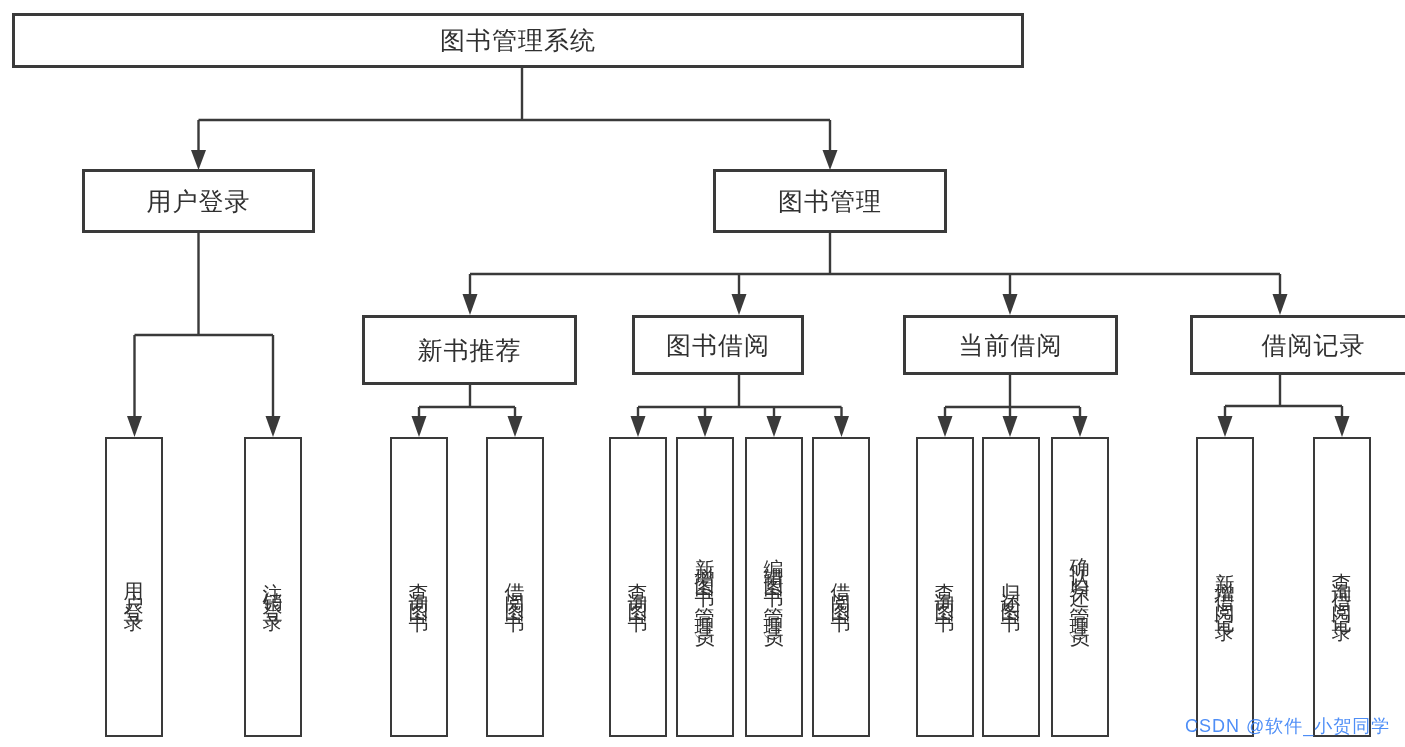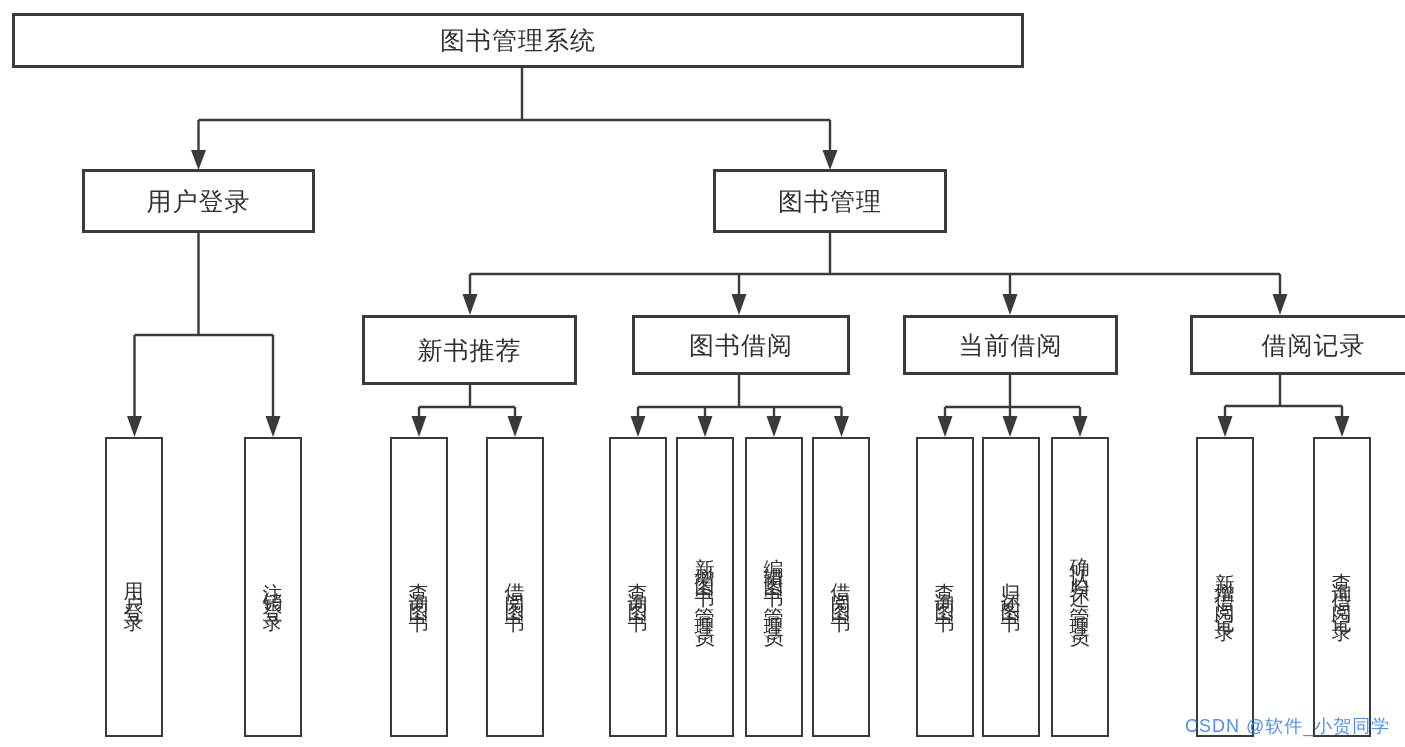--- a/index.html
+++ b/index.html
@@ -74,21 +74,21 @@
   <div class="box" style="left:82px;top:169px;width:233px;height:64px;">
     <span class="hlabel">用户登录</span>
   </div>
   <div class="box" style="left:713px;top:169px;width:234px;height:64px;">
     <span class="hlabel">图书管理</span>
   </div>
 
   <div class="box" style="left:362px;top:315px;width:215px;height:70px;">
     <span class="hlabel">新书推荐</span>
   </div>
-  <div class="box" style="left:632px;top:315px;width:218px;height:60px;">
+  <div class="box" style="left:632px;top:315px;width:172px;height:60px;">
     <span class="hlabel">图书借阅</span>
   </div>
   <div class="box" style="left:903px;top:315px;width:215px;height:60px;">
     <span class="hlabel">当前借阅</span>
   </div>
   <div class="box" style="left:1190px;top:315px;width:247px;height:60px;">
     <span class="hlabel">借阅记录</span>
   </div>
 
   <div class="box leaf" style="left:105px;top:437px;width:58px;height:300px;">

